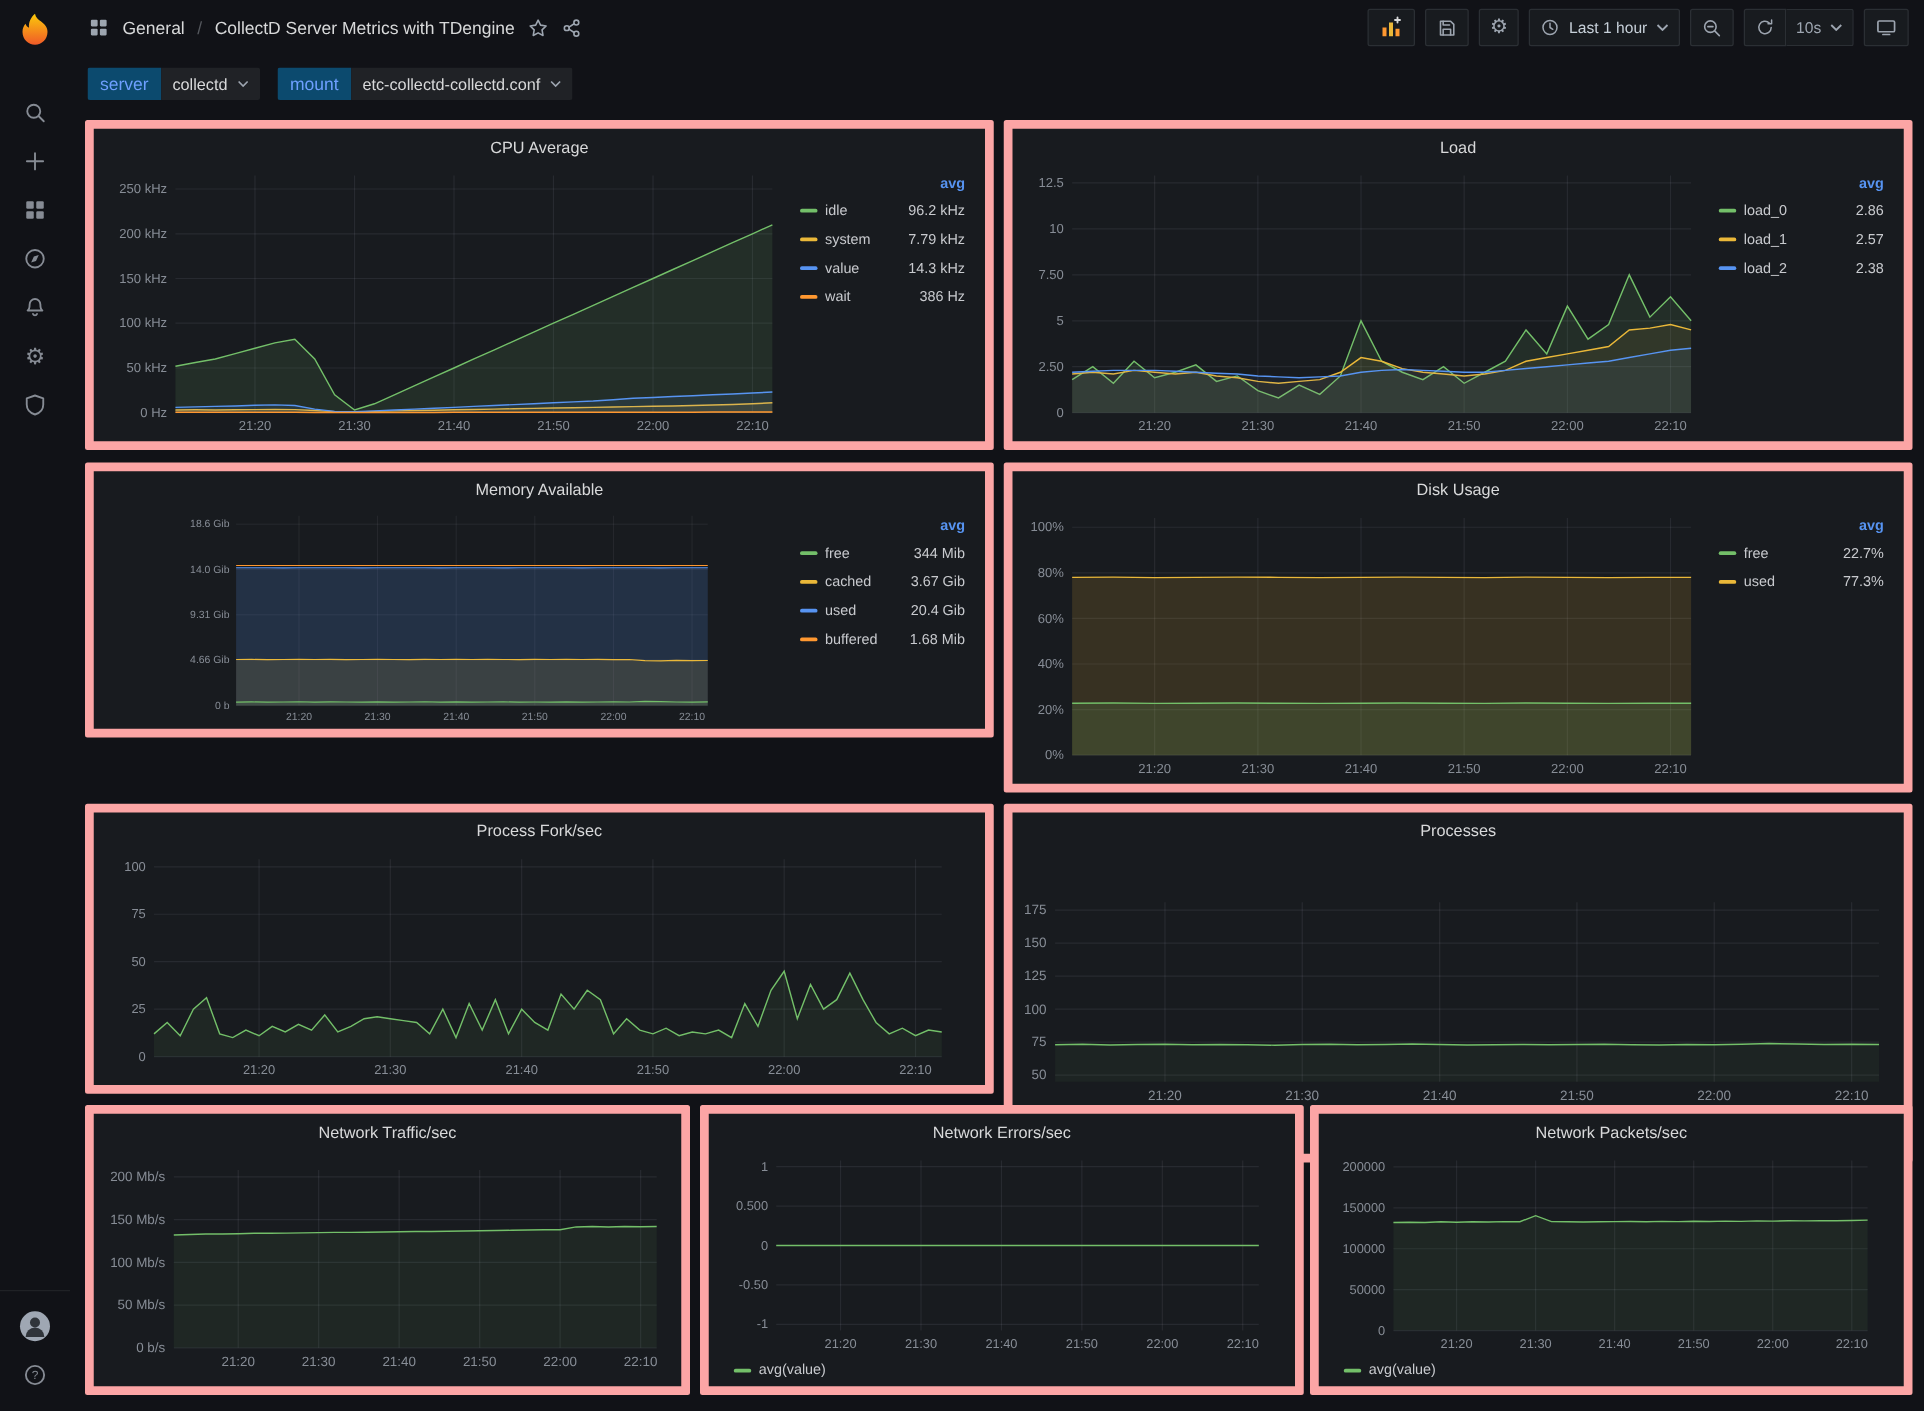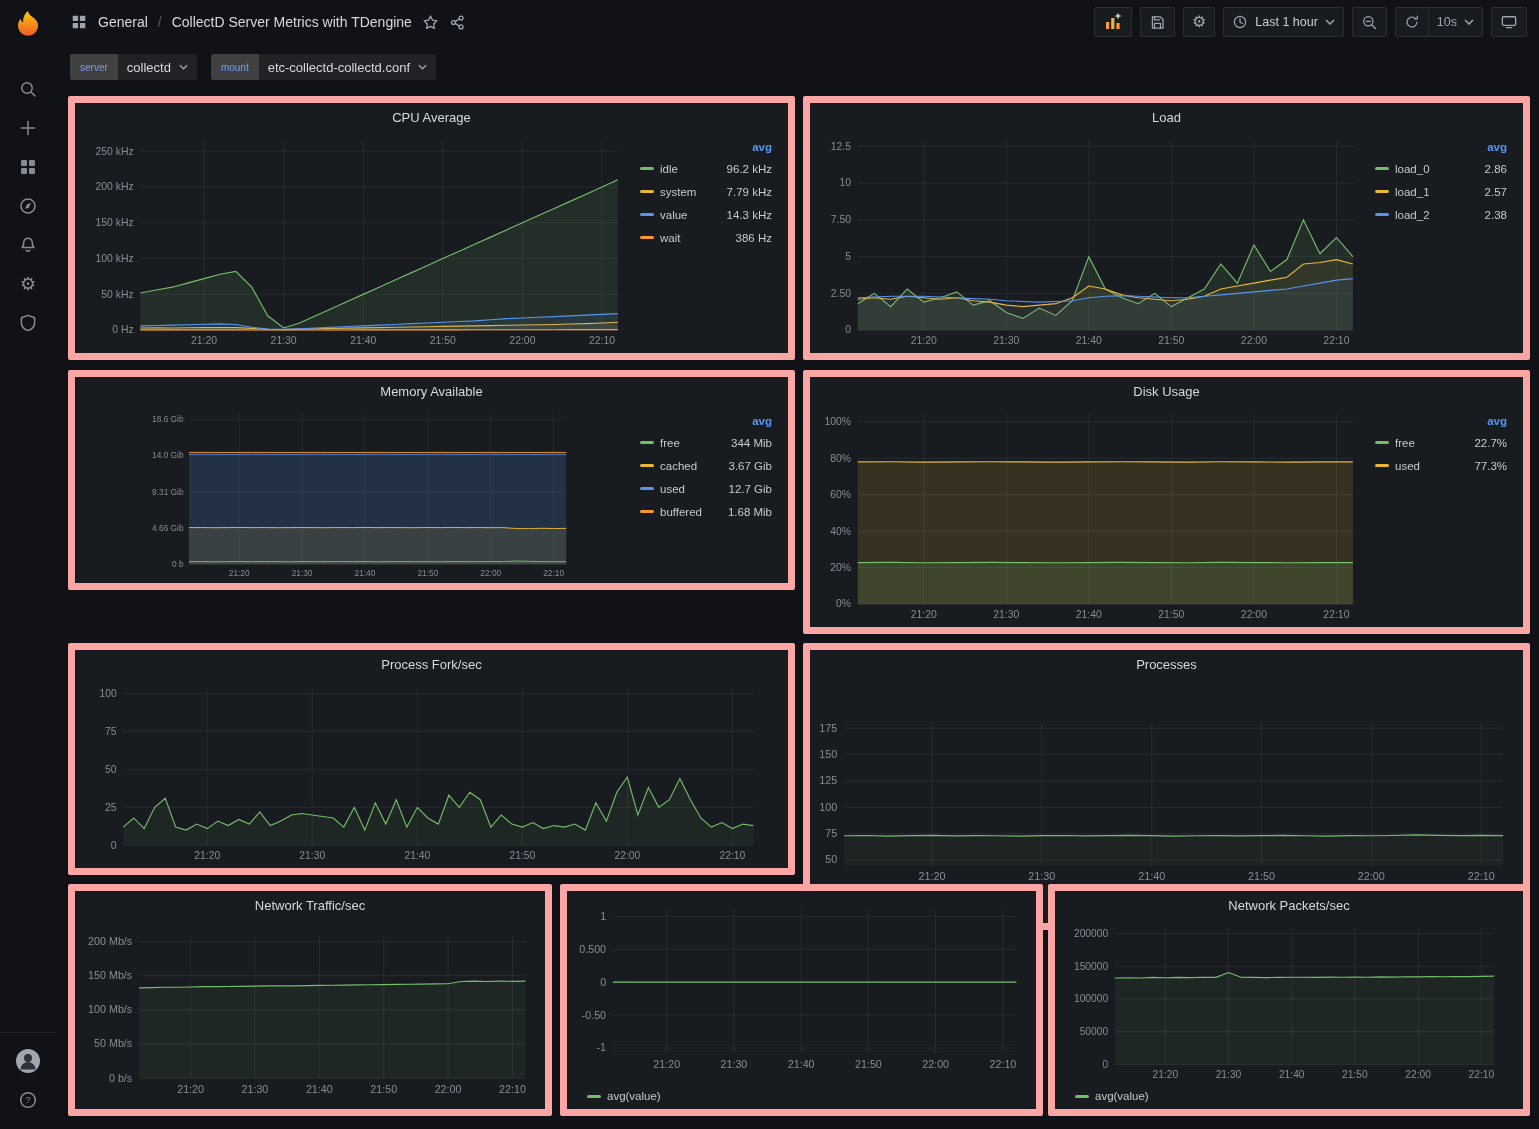--- a/index.html
+++ b/index.html
@@ -23,21 +23,21 @@
   .nav-right{display:flex;align-items:center;gap:8px}
   .tbtn{height:30px;min-width:32px;display:flex;align-items:center;justify-content:center;gap:7px;background:#181b1f;border:1px solid #2b2f34;border-radius:2px;color:#9da5b0;font-size:12.5px;padding:0 8px;cursor:pointer;white-space:nowrap}
   .btn-group{display:flex}
   .btn-group .tbtn:first-child{border-top-right-radius:0;border-bottom-right-radius:0}
   .btn-group .tbtn+.tbtn{border-left:none;border-top-left-radius:0;border-bottom-left-radius:0}
   .timetext{color:#c7d0d9}
 
   
   .varbar{display:flex;align-items:center;gap:14px;padding:10px 14px 0}
   .vargroup{display:flex;height:26px;border-radius:2px;overflow:hidden;cursor:pointer}
-  .varlabel{display:flex;align-items:center;padding:0 10px;background:#404040;color:#6e9fff;font-size:10px}
+  .varlabel{display:flex;align-items:center;padding:0 10px;background:#0c4a6e;color:#6e9fff;font-size:14px}
   .varvalue{display:flex;align-items:center;gap:8px;padding:0 9px;background:#202226;color:#d8d9da;font-size:13px}
   .varvalue .chev{color:#9da5b0}
 
   
   .dashboard{position:absolute;left:0;top:96px;right:0;bottom:0}
   .panel{position:absolute;background:#181b1f;border:7px solid #fca5a5;border-radius:2px;display:flex;flex-direction:column}
   .phead{height:28px;flex:none;display:flex;align-items:center;justify-content:center;font-size:13px;color:#d8d9da;cursor:pointer}
   .pbody{flex:1;display:flex;min-height:0;padding:0 6px 2px 4px}
   .pbody.col{flex-direction:column}
   .chart-wrap{flex:1;position:relative;min-width:0;min-height:0;cursor:crosshair}
@@ -400,21 +400,21 @@
                 <span class="lval">344 Mib</span>
               </div>
             <div class="lrow">
                 <span class="swatch" style="background: rgb(234, 184, 57);"></span>
                 <span class="lname">cached</span>
                 <span class="lval">3.67 Gib</span>
               </div>
             <div class="lrow">
                 <span class="swatch" style="background: rgb(87, 148, 242);"></span>
                 <span class="lname">used</span>
-                <span class="lval">12.7 Gib</span>
+                <span class="lval">20.4 Gib</span>
               </div>
             <div class="lrow">
                 <span class="swatch" style="background: rgb(255, 152, 48);"></span>
                 <span class="lname">buffered</span>
                 <span class="lval">1.68 Mib</span>
               </div>
           </div>
         </div>
       </section>
 
@@ -567,20 +567,21 @@
                 <line class="gl" x1="61.6" y1="15.6" x2="458" y2="15.6"></line>
                 <text class="tk" text-anchor="end" x="54.6" y="19.1">200 Mb/s</text>
                 <path d="M61.6,156.0 L61.6,63.3 L74.8,63.0 L88.0,62.6 L101.2,62.6 L114.5,62.3 L127.7,61.9 L140.9,61.9 L154.1,61.8 L167.3,61.6 L180.5,61.4 L193.7,61.2 L206.9,61.2 L220.2,61.1 L233.4,60.9 L246.6,60.7 L259.8,60.5 L273.0,60.4 L286.2,60.2 L299.4,60.0 L312.7,59.8 L325.9,59.7 L339.1,59.5 L352.3,59.3 L365.5,59.1 L378.7,59.0 L391.9,56.7 L405.1,56.3 L418.4,56.7 L431.6,56.3 L444.8,56.5 L458.0,56.3 L458.0,156.0 Z" fill="#73bf69" fill-opacity="0.08" stroke="none"></path>
                 <polyline points="61.6,63.3 74.8,63.0 88.0,62.6 101.2,62.6 114.5,62.3 127.7,61.9 140.9,61.9 154.1,61.8 167.3,61.6 180.5,61.4 193.7,61.2 206.9,61.2 220.2,61.1 233.4,60.9 246.6,60.7 259.8,60.5 273.0,60.4 286.2,60.2 299.4,60.0 312.7,59.8 325.9,59.7 339.1,59.5 352.3,59.3 365.5,59.1 378.7,59.0 391.9,56.7 405.1,56.3 418.4,56.7 431.6,56.3 444.8,56.5 458.0,56.3" fill="none" stroke="#73bf69" stroke-width="1.2"></polyline>
               </svg>
             </div>
         </div>
       </section>
 
       <section class="panel" style="left:504px;top:788px;width:483px;height:232px">
+        <div class="phead">Network Errors/sec</div>
         <div class="pbody col">
           <div class="chart-wrap">
               <svg class="chart" viewBox="0 0 471 178">
                 <line class="gl" x1="98.2" y1="10" x2="98.2" y2="156"></line>
                 <text class="tk" text-anchor="middle" x="98.2" y="171">21:20</text>
                 <line class="gl" x1="167.2" y1="10" x2="167.2" y2="156"></line>
                 <text class="tk" text-anchor="middle" x="167.2" y="171">21:30</text>
                 <line class="gl" x1="236.2" y1="10" x2="236.2" y2="156"></line>
                 <text class="tk" text-anchor="middle" x="236.2" y="171">21:40</text>
                 <line class="gl" x1="305.2" y1="10" x2="305.2" y2="156"></line>

